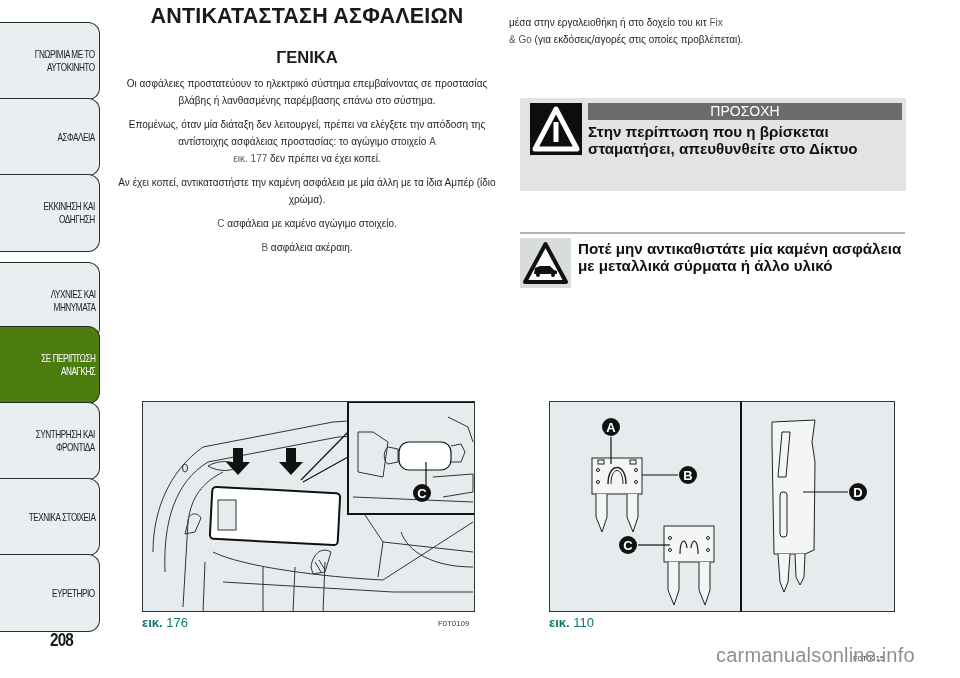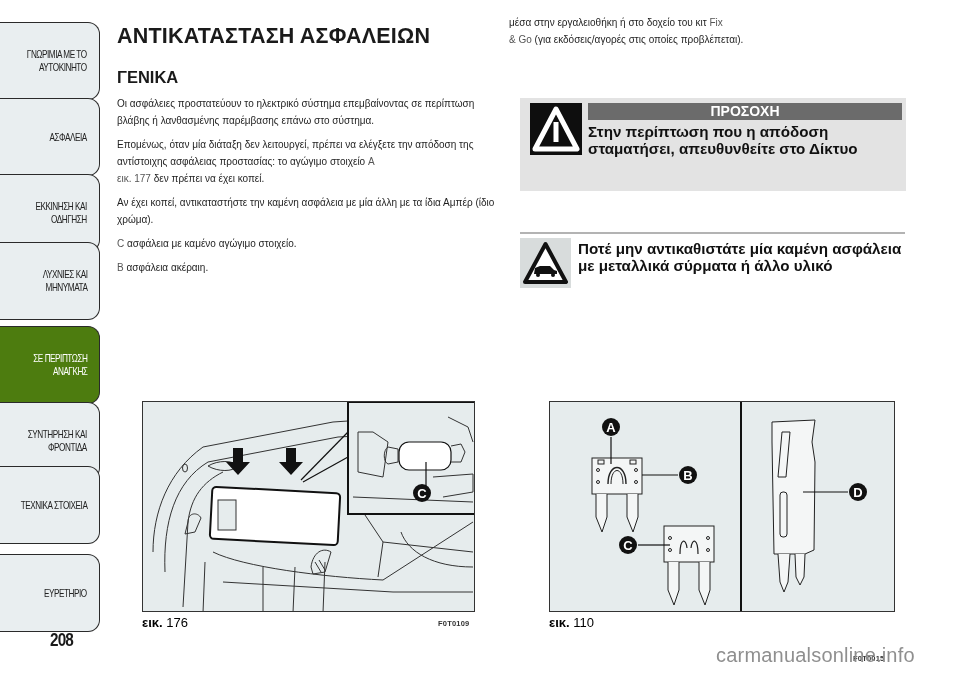--- a/index.html
+++ b/index.html
@@ -6,56 +6,56 @@
   html, body { width: 960px; height: 678px; background: #ffffff; overflow: hidden; }
   body { position: relative; font-family: "Liberation Sans", sans-serif; color: #1a1a1a; }
 
   
   .sidebar { position: absolute; left: 0; top: 22px; width: 102px; }
   .tab {
     position: absolute; left: 0; width: 100px; height: 78px;
     background: #e9eef0; border: 1.5px solid #2a2a2a; border-left: none;
     border-radius: 0 12px 12px 0;
     display: flex; align-items: center; justify-content: flex-end;
-    padding-right: 12px; text-align: right;
+    padding-right: 4px; text-align: right;
     font-family: "Liberation Sans", sans-serif; font-size: 10.5px; line-height: 13px;
     letter-spacing: -0.6px; color: #222; transform-origin: right center;
   }
   .tab span { display: block; transform: scaleX(0.78); transform-origin: right center; white-space: nowrap; }
   .tab.active { background: #4d7c0f; color: #ffffff; }
   .page-num { position: absolute; left: 48px; top: 630px; font-size: 18px; font-weight: bold; letter-spacing: -1px; transform: scaleX(0.85); }
 
   
-  .col-left { position: absolute; left: 117px; top: 23px; width: 380px; }
+  .col-left { position: absolute; left: 117px; top: 3px; width: 380px; text-align: center; }
   .col-right { position: absolute; left: 509px; top: 14px; width: 398px; }
   h1.title { font-size: 21.5px; font-weight: bold; letter-spacing: 0.2px; line-height: 26px; margin-bottom: 18px; }
   h2.sub { font-size: 16.5px; font-weight: bold; line-height: 20px; margin-bottom: 8px; }
   p.body { font-size: 10px; line-height: 17px; margin-bottom: 7px; color: #1e1e1e; }
   .light { color: #555; }
 
   
   .warn-box { position: absolute; left: 520px; top: 98px; width: 386px; height: 93px; background: #e3e3e3; }
   .warn-icon { position: absolute; left: 10px; top: 5px; width: 52px; height: 52px; background: #0e0e0e; }
-  .warn-header { position: absolute; left: 68px; top: 5px; width: 314px; height: 17px; background: #6b6b6b; color: #fff; font-size: 14px; font-weight: bold; text-align: center; line-height: 17px; }
+  .warn-header { position: absolute; left: 68px; top: 5px; width: 314px; height: 17px; background: #6b6b6b; color: #fff; font-size: 14px; font-weight: normal; text-align: center; line-height: 17px; }
   .warn-text { position: absolute; left: 68px; top: 25px; width: 314px; font-size: 15.2px; font-weight: bold; line-height: 17px; color: #111; }
   .warn-text-last { position: absolute; left: 7px; top: 59px; width: 375px; font-size: 15.2px; font-weight: bold; line-height: 17px; color: #111; }
 
   
   .rule { position: absolute; left: 520px; top: 232px; width: 385px; height: 2px; background: #b3b3b3; }
   .car-icon { position: absolute; left: 520px; top: 238px; width: 51px; height: 50px; background: #d8dcdc; }
   .car-text { position: absolute; left: 578px; top: 240px; width: 330px; font-size: 15.2px; font-weight: bold; line-height: 17px; color: #111; }
 
   
   .fig { position: absolute; background: #e6eced; border: 1.2px solid #333; overflow: hidden; }
   .fig176 { left: 142px; top: 401px; width: 333px; height: 211px; }
   .fig177 { left: 549px; top: 401px; width: 346px; height: 211px; }
   .fig svg { position: absolute; left: 0; top: 0; }
-  .fig-caption { position: absolute; font-size: 13px; color: #000000; }
+  .fig-caption { position: absolute; font-size: 13px; color: #0f766e; }
   .fig-caption b { font-weight: bold; }
-  .fig-code { position: absolute; font-size: 7.5px; font-weight: bold; color: #333; letter-spacing: 0.2px; }
+  .fig-code { position: absolute; font-size: 7.5px; font-weight: normal; color: #333; letter-spacing: 0.2px; }
 
   .watermark { position: absolute; left: 716px; top: 644px; font-size: 20px; color: #8f8f8f; letter-spacing: 0.2px; }
 </style>
 </head>
 <body>
 
 <div class="sidebar">
   <div class="tab" style="top:0px;">
     <div>
         <span>ΓΝΩΡΙΜΙΑ ΜΕ ΤΟ</span>
@@ -66,74 +66,74 @@
     <div>
         <span>ΑΣΦΑΛΕΙΑ</span>
       </div>
   </div>
   <div class="tab" style="top:152px;">
     <div>
         <span>ΕΚΚΙΝΗΣΗ ΚΑΙ</span>
         <span>ΟΔΗΓΗΣΗ</span>
       </div>
   </div>
-  <div class="tab" style="top:220px;">
+  <div class="tab" style="top:240px;">
     <div>
         <span>ΛΥΧΝΙΕΣ ΚΑΙ</span>
         <span>ΜΗΝΥΜΑΤΑ</span>
       </div>
   </div>
   <div class="tab active" style="top:304px;">
     <div>
         <span>ΣΕ ΠΕΡΙΠΤΩΣΗ</span>
         <span>ΑΝΑΓΚΗΣ</span>
       </div>
   </div>
   <div class="tab" style="top:380px;">
     <div>
         <span>ΣΥΝΤΗΡΗΣΗ ΚΑΙ</span>
         <span>ΦΡΟΝΤΙΔΑ</span>
       </div>
   </div>
-  <div class="tab" style="top:444px;">
+  <div class="tab" style="top:456px;">
     <div>
         <span>ΤΕΧΝΙΚΑ ΣΤΟΙΧΕΙΑ</span>
       </div>
   </div>
   <div class="tab" style="top:532px;">
     <div>
         <span>ΕΥΡΕΤΗΡΙΟ</span>
       </div>
   </div>
 </div>
 <div class="page-num">208</div>
 
 <div class="col-left">
   <h1 class="title">ΑΝΤΙΚΑΤΑΣΤΑΣΗ ΑΣΦΑΛΕΙΩΝ</h1>
   <h2 class="sub">ΓΕΝΙΚΑ</h2>
-  <p class="body">Οι ασφάλειες προστατεύουν το ηλεκτρικό σύστημα επεμβαίνοντας σε περίπτωση βλάβης ή λανθασμένης παρέμβασης επάνω στο σύστημα.</p>
+  <p class="body">Οι ασφάλειες προστατεύουν το ηλεκτρικό σύστημα επεμβαίνοντας σε προστασίας βλάβης ή λανθασμένης παρέμβασης επάνω στο σύστημα.</p>
   <p class="body"><span>Επομένως, όταν μία διάταξη δεν λειτουργεί, πρέπει να ελέγξετε την απόδοση της αντίστοιχης ασφάλειας προστασίας: το αγώγιμο στοιχείο </span><span class="light">A</span><br><span class="light">εικ. 177</span><span> δεν πρέπει να έχει κοπεί.</span></p>
   <p class="body">Αν έχει κοπεί, αντικαταστήστε την καμένη ασφάλεια με μία άλλη με τα ίδια Αμπέρ (ίδιο χρώμα).</p>
   <p class="body"><span class="light">C</span><span> ασφάλεια με καμένο αγώγιμο στοιχείο.</span></p>
   <p class="body"><span class="light">B</span><span> ασφάλεια ακέραιη.</span></p>
 </div>
 
 <div class="col-right">
   <p class="body"><span>μέσα στην εργαλειοθήκη ή στο δοχείο του κιτ </span><span class="light">Fix</span><br><span class="light">&amp; Go</span><span> (για εκδόσεις/αγορές στις οποίες προβλέπεται).</span></p>
 </div>
 
 <div class="warn-box">
   <div class="warn-icon">
     <svg width="52" height="52" viewBox="0 0 52 52">
       <polygon points="26,6 47,46 5,46" fill="none" stroke="#fff" stroke-width="5" stroke-linejoin="round"></polygon>
       <rect x="23.5" y="19" width="5" height="20" fill="#fff"></rect>
     </svg>
   </div>
   <div class="warn-header">ΠΡΟΣΟΧΗ</div>
-  <div class="warn-text">Στην περίπτωση που η απόδοση σταματήσει, απευθυνθείτε στο Δίκτυο</div>
+  <div class="warn-text">Στην περίπτωση που η βρίσκεται σταματήσει, απευθυνθείτε στο Δίκτυο</div>
 </div>
 
 <div class="rule"></div>
 <div class="car-icon">
   <svg width="51" height="50" viewBox="0 0 51 50">
     <polygon points="25.5,6 46,44 5,44" fill="#fff" stroke="#111" stroke-width="4" stroke-linejoin="round"></polygon>
     <path d="M14,36 L15,30 L20,28 L30,28 L34,32 L37,33 L37,36 Z" fill="#111"></path>
     <circle cx="18" cy="37" r="2" fill="#111"></circle>
     <circle cx="33" cy="37" r="2" fill="#111"></circle>
   </svg>

